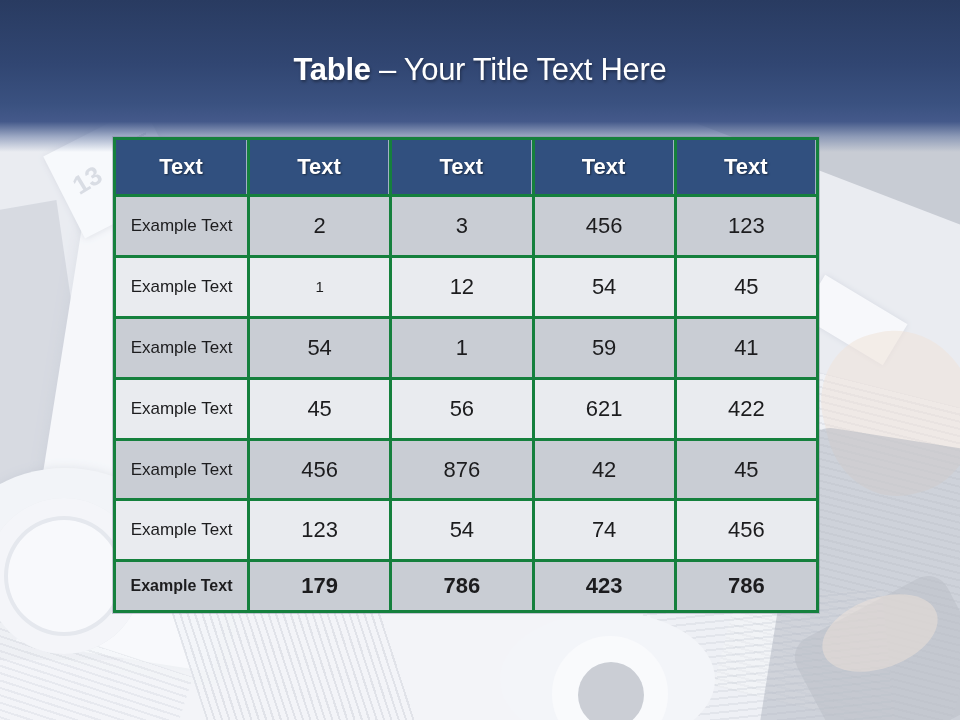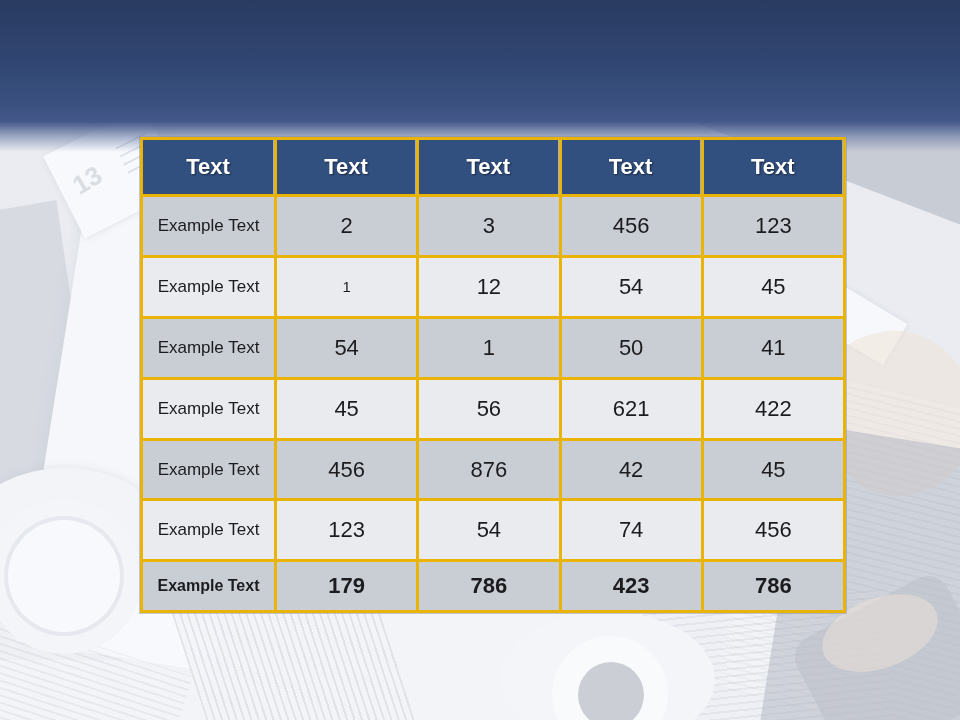--- a/index.html
+++ b/index.html
@@ -58,22 +58,22 @@
   
   .title-band{position:absolute;left:0;top:0;width:960px;height:152px;
     background:linear-gradient(180deg,var(--band-top) 0%,#314672 42%,var(--band-mid) 68%,
       var(--band-bottom) 80%,rgba(95,115,160,.55) 90%,rgba(226,228,234,0) 100%);}
   .slide-title{position:absolute;left:0;top:52px;width:960px;text-align:center;
     color:var(--header-text);font-size:31px;font-weight:400;letter-spacing:-.3px;
     text-shadow:1px 2px 3px rgba(0,0,0,.35);}
   .slide-title .bold{font-weight:700;}
 
   
-  .data-table{position:absolute;left:140px;top:137px;width:706px;height:476px;
-    border-collapse:separate;border-spacing:3px;background:#eab308;table-layout:fixed;
+  .data-table{position:absolute;left:113px;top:137px;width:706px;height:476px;
+    border-collapse:separate;border-spacing:3px;background:#15803d;table-layout:fixed;
     box-shadow:0 0 0 1px rgba(130,140,160,.45);}
   .data-table col.c0{width:131px;}
   .data-table th{background:var(--header-bg);color:var(--header-text);
     font-size:22px;font-weight:700;height:54px;text-align:center;vertical-align:middle;
     text-shadow:1px 1px 2px rgba(0,0,0,.5);border-right:1px solid rgba(255,255,255,.55);}
   .data-table td{text-align:center;vertical-align:middle;color:var(--cell-text);}
   .data-table tr.dark td{background:var(--row-dark);}
   .data-table tr.light td{background:var(--row-light);}
   .data-table td.label{font-size:17px;}
   .data-table td.num{font-size:22px;}
@@ -109,20 +109,21 @@
     <div class="sleeve-bottom"></div>
     <div class="hand-bottom"></div>
     <div class="saucer-bottom"></div>
     <div class="cup-bottom"></div>
     <div class="coffee-bottom"></div>
     <div class="wash"></div>
   </div>
 
   <div class="title-band"></div>
 
+  <h1 class="slide-title"><span class="bold">Table</span><span> – </span><span>Your Title Text Here</span></h1>
 
   <table class="data-table">
     <colgroup>
       <col class="c0">
         <col>
         <col>
         <col>
         <col>
     </colgroup>
     <thead>
@@ -146,21 +147,21 @@
           <td class="label">Example Text</td>
           <td class="num small">1</td>
           <td class="num">12</td>
           <td class="num">54</td>
           <td class="num">45</td>
         </tr>
         <tr class="dark">
           <td class="label">Example Text</td>
           <td class="num">54</td>
           <td class="num">1</td>
-          <td class="num">50</td>
+          <td class="num">59</td>
           <td class="num">41</td>
         </tr>
         <tr class="light">
           <td class="label">Example Text</td>
           <td class="num">45</td>
           <td class="num">56</td>
           <td class="num">621</td>
           <td class="num">422</td>
         </tr>
         <tr class="dark">

